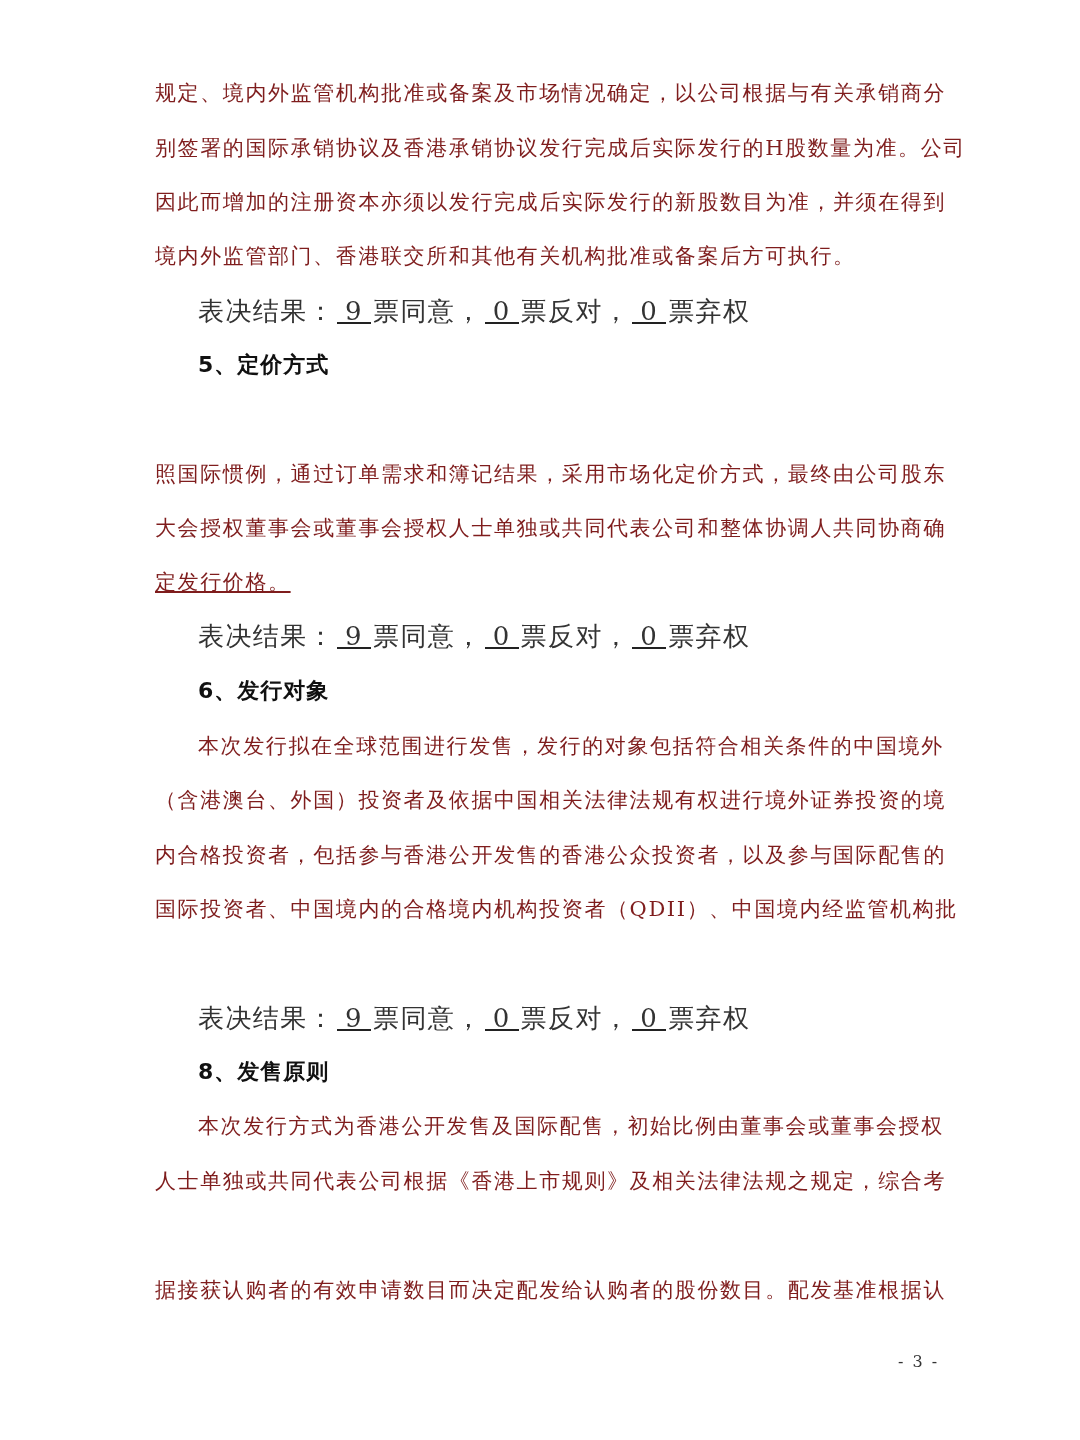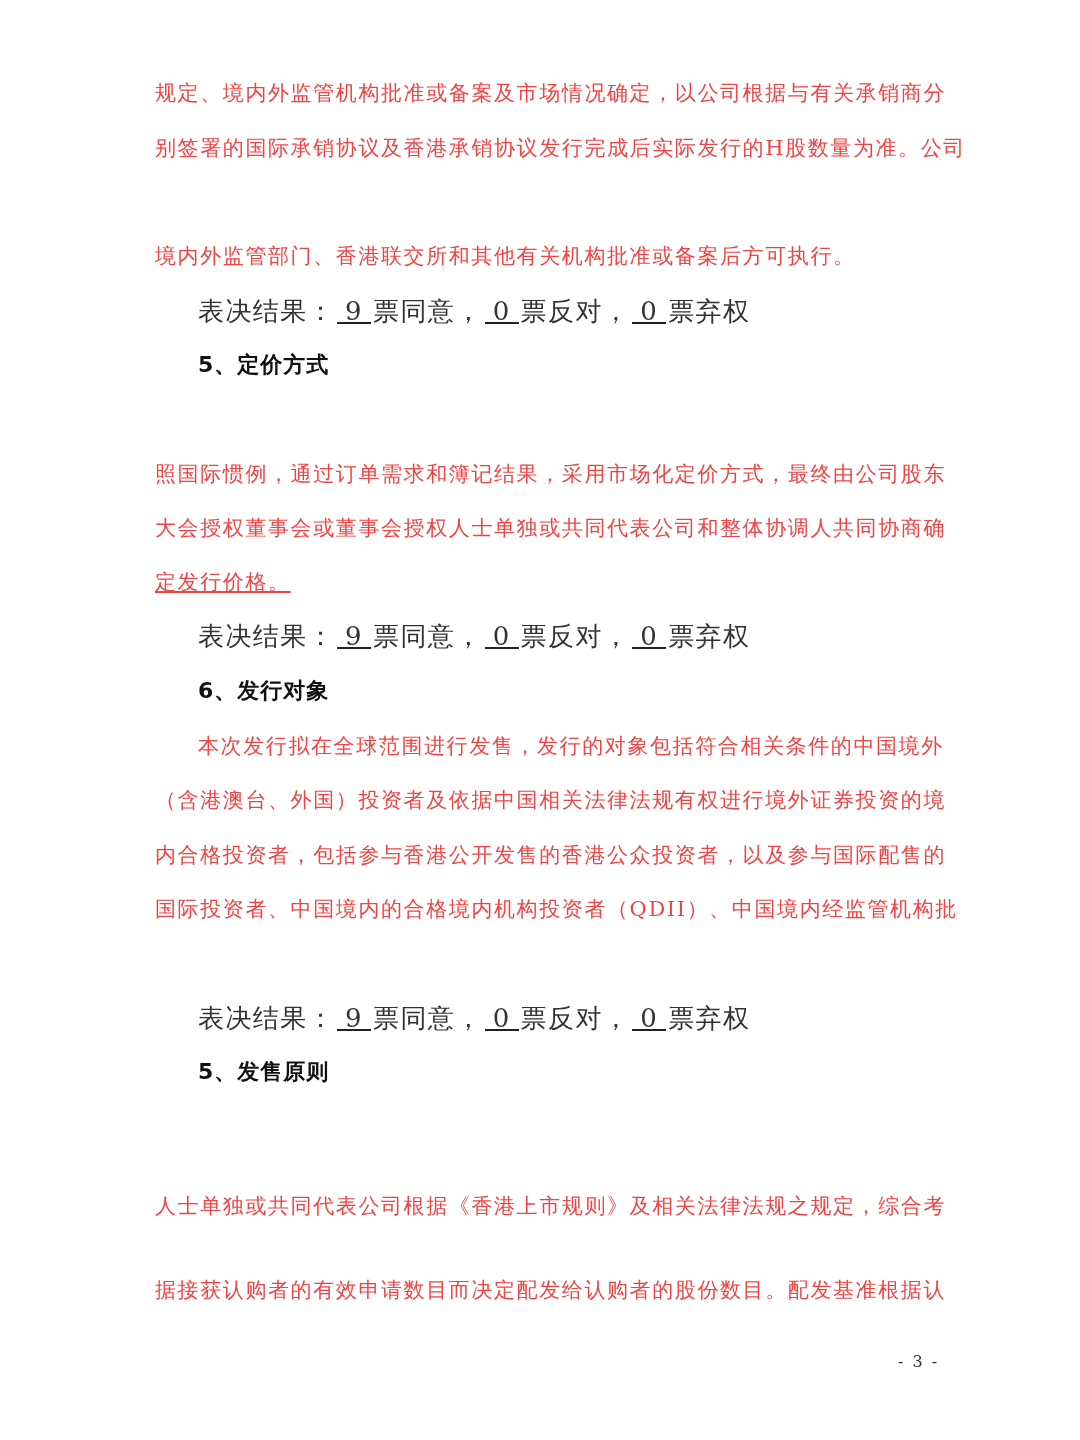--- a/index.html
+++ b/index.html
@@ -23,21 +23,21 @@
       height: 1440px;
     }
     .line {
       position: absolute;
       left: 155px;
       width: 770px;
       font-size: 21px;
       line-height: 30px;
       white-space: nowrap;
       letter-spacing: 1.6px;
-      color: #ef4444;
+      color: #7f1d1d;
     }
     .line.indent {
       left: 198px;
       width: 727px;
     }
     .line.justify {
       text-align: justify;
       text-align-last: justify;
     }
     .heading {
@@ -77,20 +77,21 @@
       letter-spacing: 2px;
     }
   </style>
 </head>
 <body>
 
 <div class="page">
 
   <div class="line justify" style="top:78px;">规定、境内外监管机构批准或备案及市场情况确定，以公司根据与有关承销商分</div>
   <div class="line justify" style="top:133px;">别签署的国际承销协议及香港承销协议发行完成后实际发行的H股数量为准。公司</div>
+  <div class="line justify" style="top:187px;">因此而增加的注册资本亦须以发行完成后实际发行的新股数目为准，并须在得到</div>
   <div class="line" style="top:241px;">境内外监管部门、香港联交所和其他有关机构批准或备案后方可执行。</div>
 
   <div class="vote" style="top:296px;">
     <span>表决结果：</span><span class="num">9</span><span>票同意，</span><span class="num">0</span><span>票反对，</span><span class="num">0</span><span>票弃权</span>
   </div>
 
   <div class="heading" style="top:350px;">5、定价方式</div>
   <div class="line justify" style="top:459px;">照国际惯例，通过订单需求和簿记结果，采用市场化定价方式，最终由公司股东</div>
   <div class="line justify" style="top:513px;">大会授权董事会或董事会授权人士单独或共同代表公司和整体协调人共同协商确</div>
   <div class="line" style="top:567px;text-decoration:underline;">定发行价格。</div>
@@ -102,19 +103,20 @@
   <div class="heading" style="top:676px;">6、发行对象</div>
   <div class="line indent justify" style="top:731px;">本次发行拟在全球范围进行发售，发行的对象包括符合相关条件的中国境外</div>
   <div class="line justify" style="top:785px;">（含港澳台、外国）投资者及依据中国相关法律法规有权进行境外证券投资的境</div>
   <div class="line justify" style="top:840px;">内合格投资者，包括参与香港公开发售的香港公众投资者，以及参与国际配售的</div>
   <div class="line justify" style="top:894px;">国际投资者、中国境内的合格境内机构投资者（QDII）、中国境内经监管机构批</div>
 
   <div class="vote" style="top:1003px;">
     <span>表决结果：</span><span class="num">9</span><span>票同意，</span><span class="num">0</span><span>票反对，</span><span class="num">0</span><span>票弃权</span>
   </div>
 
-  <div class="heading" style="top:1057px;">5、发售原则</div>
-  <div class="line justify" style="top:1166px;margin-top:25px;">人士单独或共同代表公司根据《香港上市规则》及相关法律法规之规定，综合考</div>
+  <div class="heading" style="top:1057px;">8、发售原则</div>
+  <div class="line indent justify" style="top:1111px;">本次发行方式为香港公开发售及国际配售，初始比例由董事会或董事会授权</div>
+  <div class="line justify" style="top:1166px;">人士单独或共同代表公司根据《香港上市规则》及相关法律法规之规定，综合考</div>
   <div class="line justify" style="top:1275px;">据接获认购者的有效申请数目而决定配发给认购者的股份数目。配发基准根据认</div>
 
   <div class="page-number">- 3 -</div>
 
 </div>
 
 </body></html>

